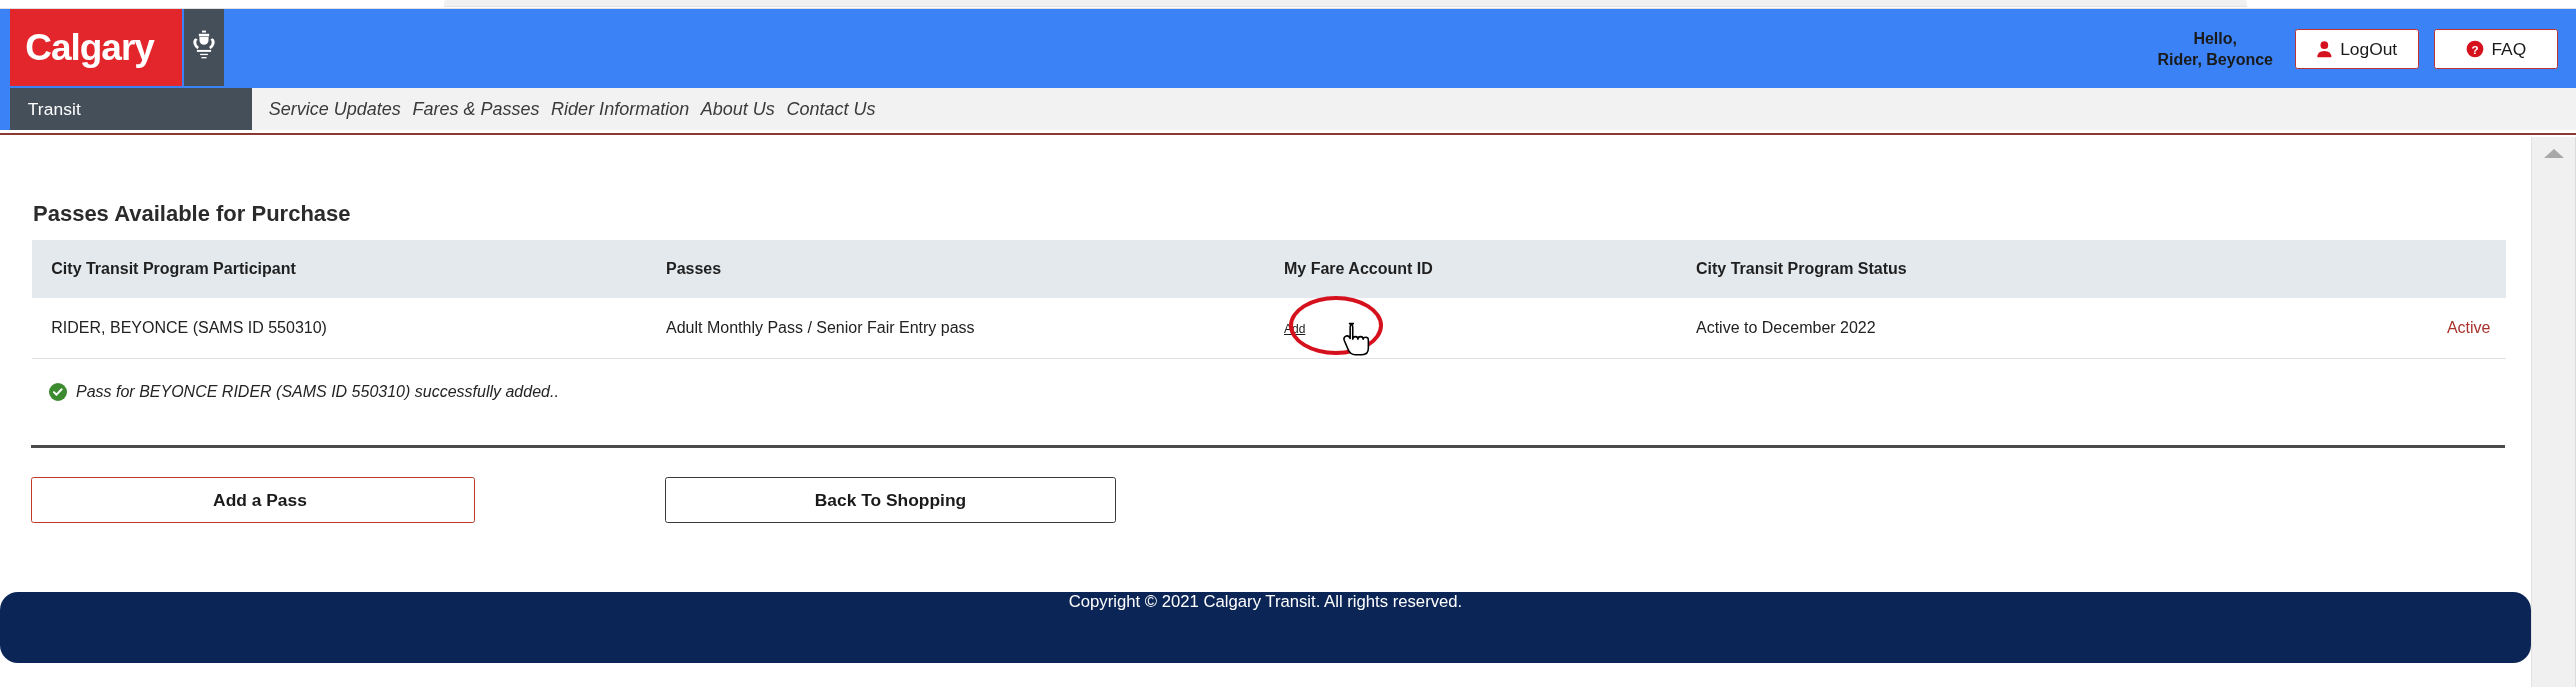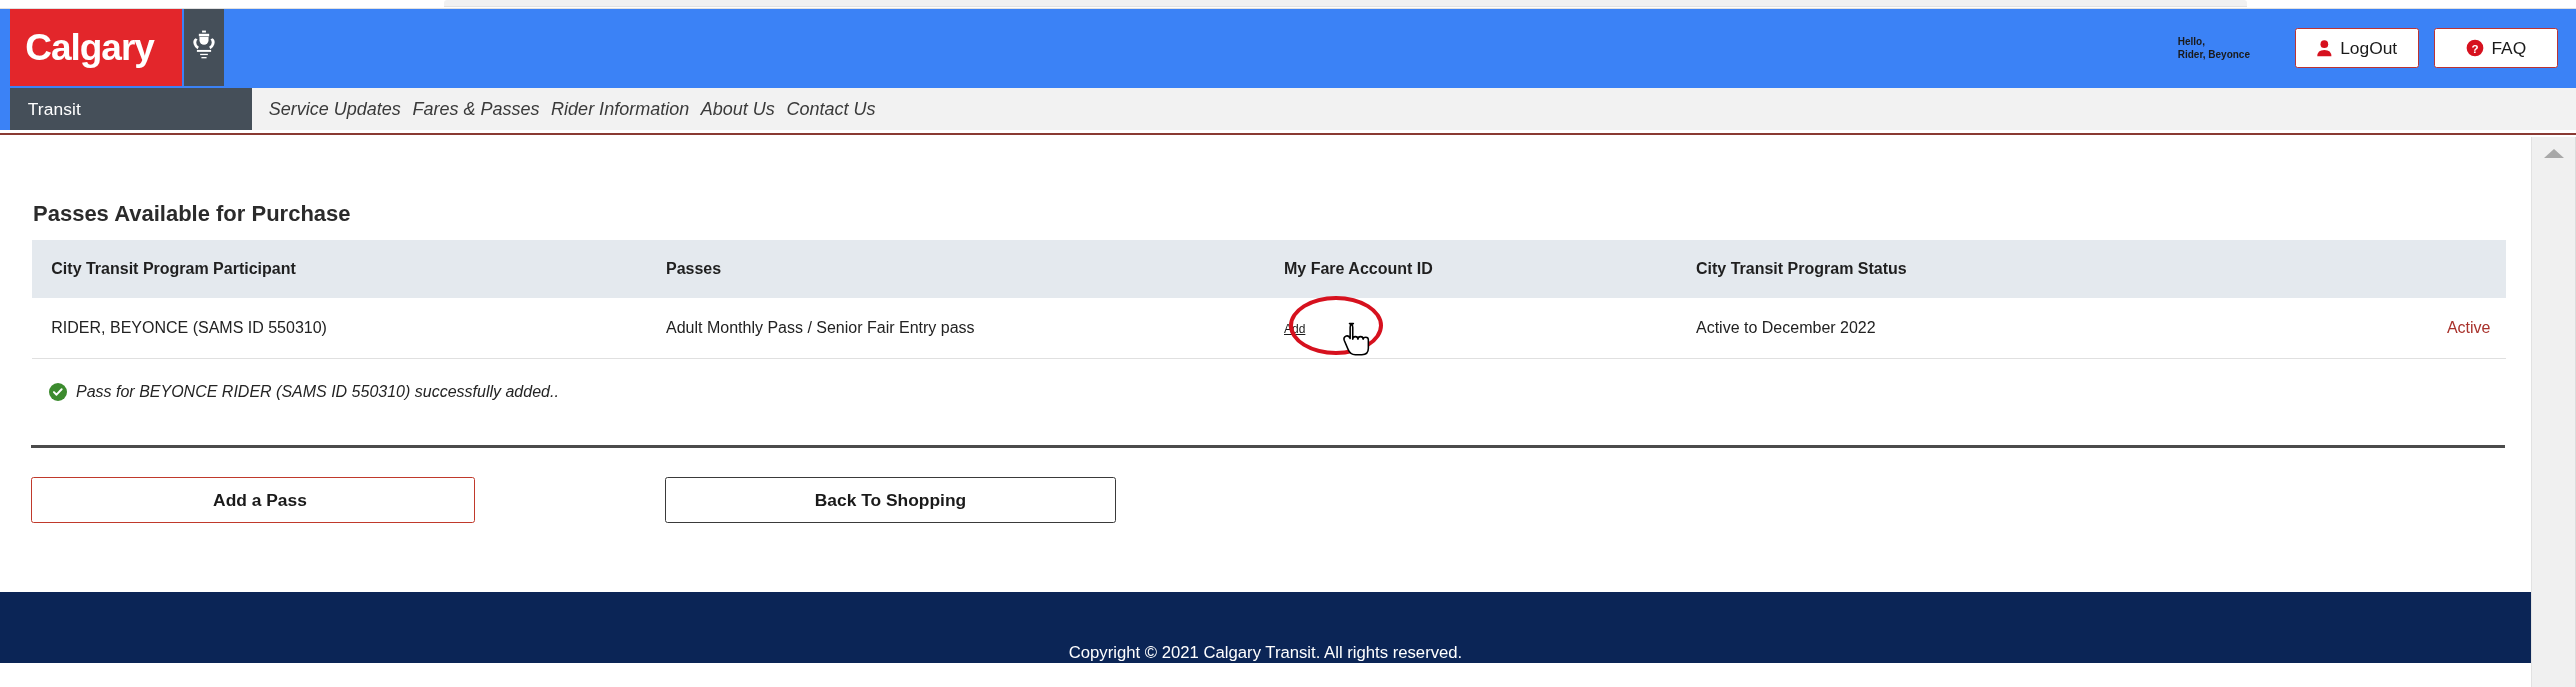--- a/index.html
+++ b/index.html
@@ -91,26 +91,26 @@
     white-space: nowrap;
   }
   .nav-item:first-child { margin-left: 11px; }
 
   
   .user-area {
     position: absolute; top: 19.3px; right: 18px;
     display: flex; align-items: center;
   }
   .greeting {
-    font-size: 10px;
+    font-size: 16px;
     color: #1a1a1a;
     font-weight: bold;
     line-height: 1.32;
-    text-align: left;
-    margin-right: 29px;
+    text-align: center;
+    margin-right: 6px;
     white-space: nowrap;
   }
   .hdr-btn {
     height: 40px;
     min-width: 124px;
     border: 0.6px solid #b33; 
     border-radius: 2.6px;
     background: #ffffff;
     display: flex; align-items: center; justify-content: center;
     gap: 7.7px;
@@ -220,21 +220,21 @@
     cursor: pointer;
   }
   .btn-add { left: 0; width: 444px; border: 1.3px solid #c0392b; padding-left: 14px; }
   .btn-back { left: 634px; width: 451px; border: 1.3px solid #3a3a3a; }
 
   
   .footer {
     position: absolute; top: 592px; left: 0;
     width: 2531px; height: 71px;
     background: #0b2556;
-    display: flex; align-items: flex-end; justify-content: center;
+    display: flex; align-items: flex-start; justify-content: center; border-radius: 18px;
   }
   .footer span { color: #ffffff; font-size: 16.7px; }
 
   .page-bottom {
     position: absolute; top: 663px; left: 0;
     width: 2531px; height: 24px; background: #ffffff;
   }
 
   
   .scrollbar {

